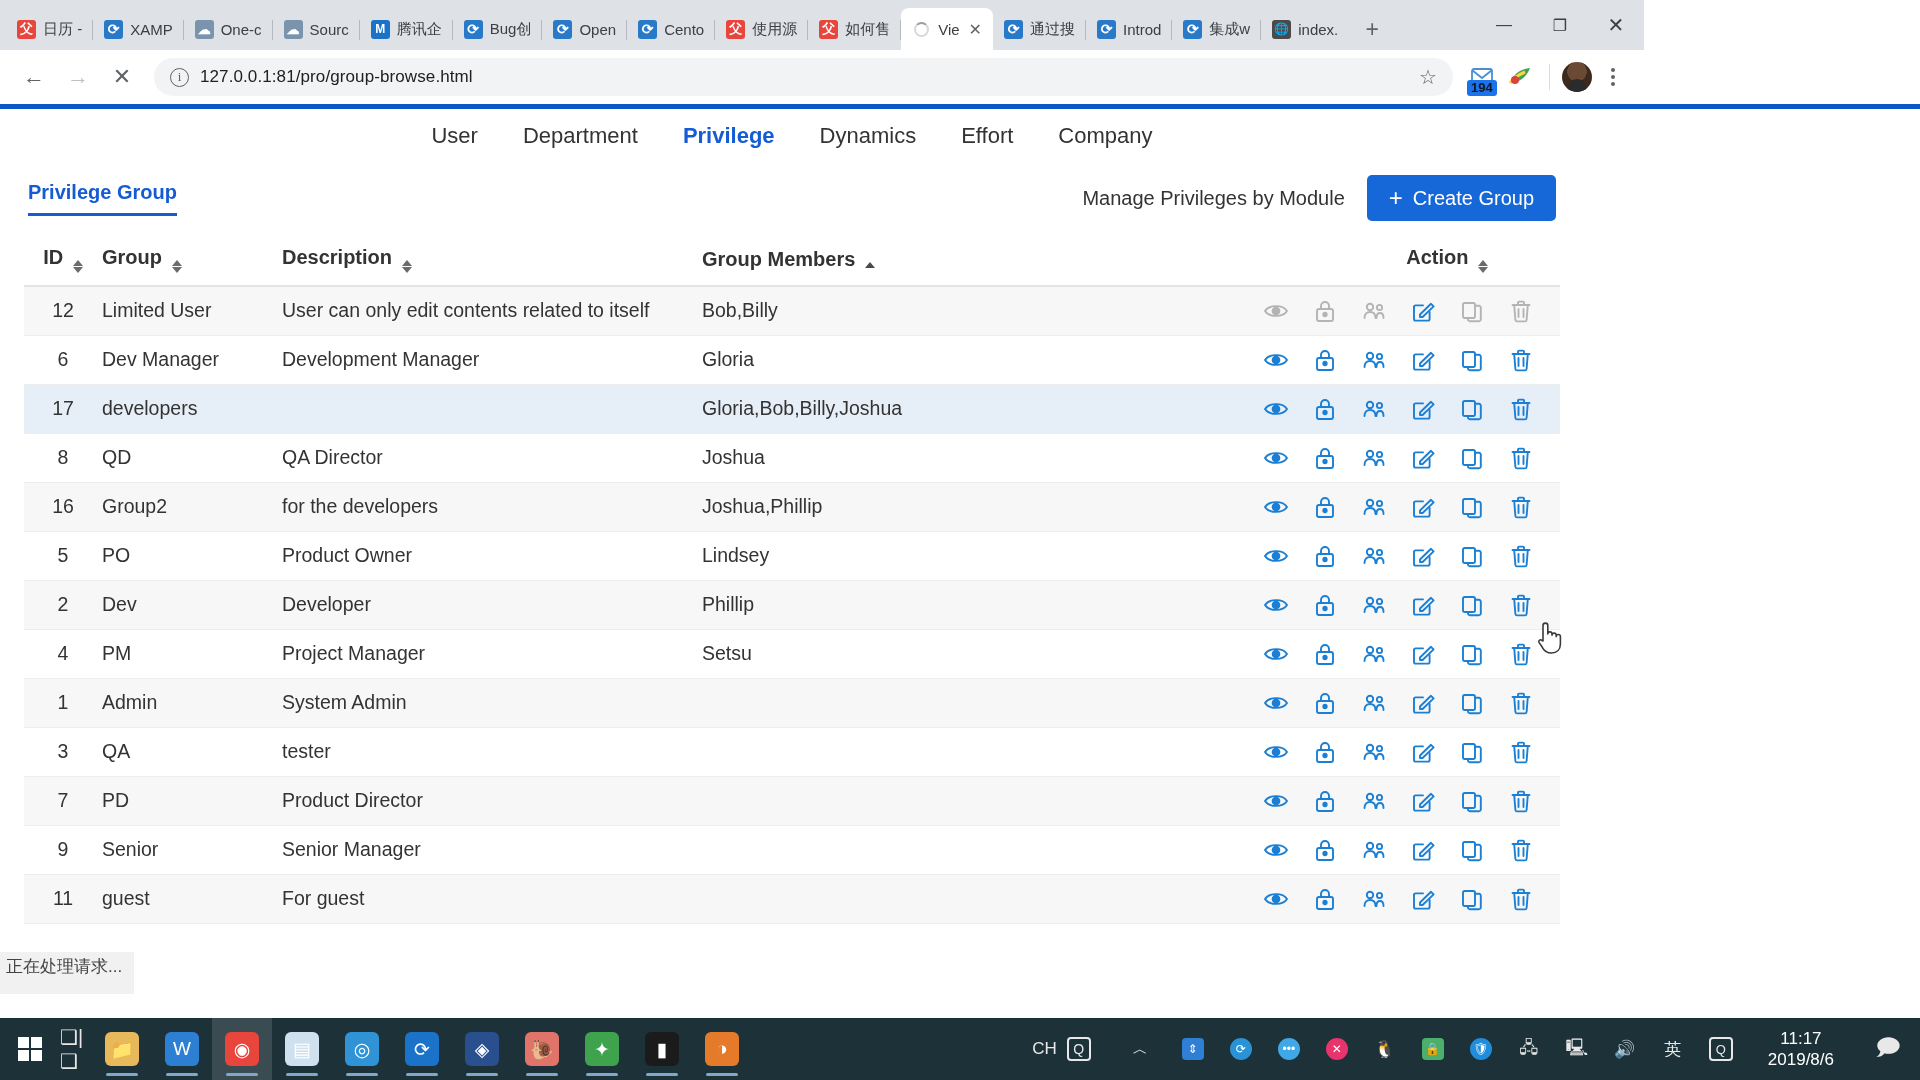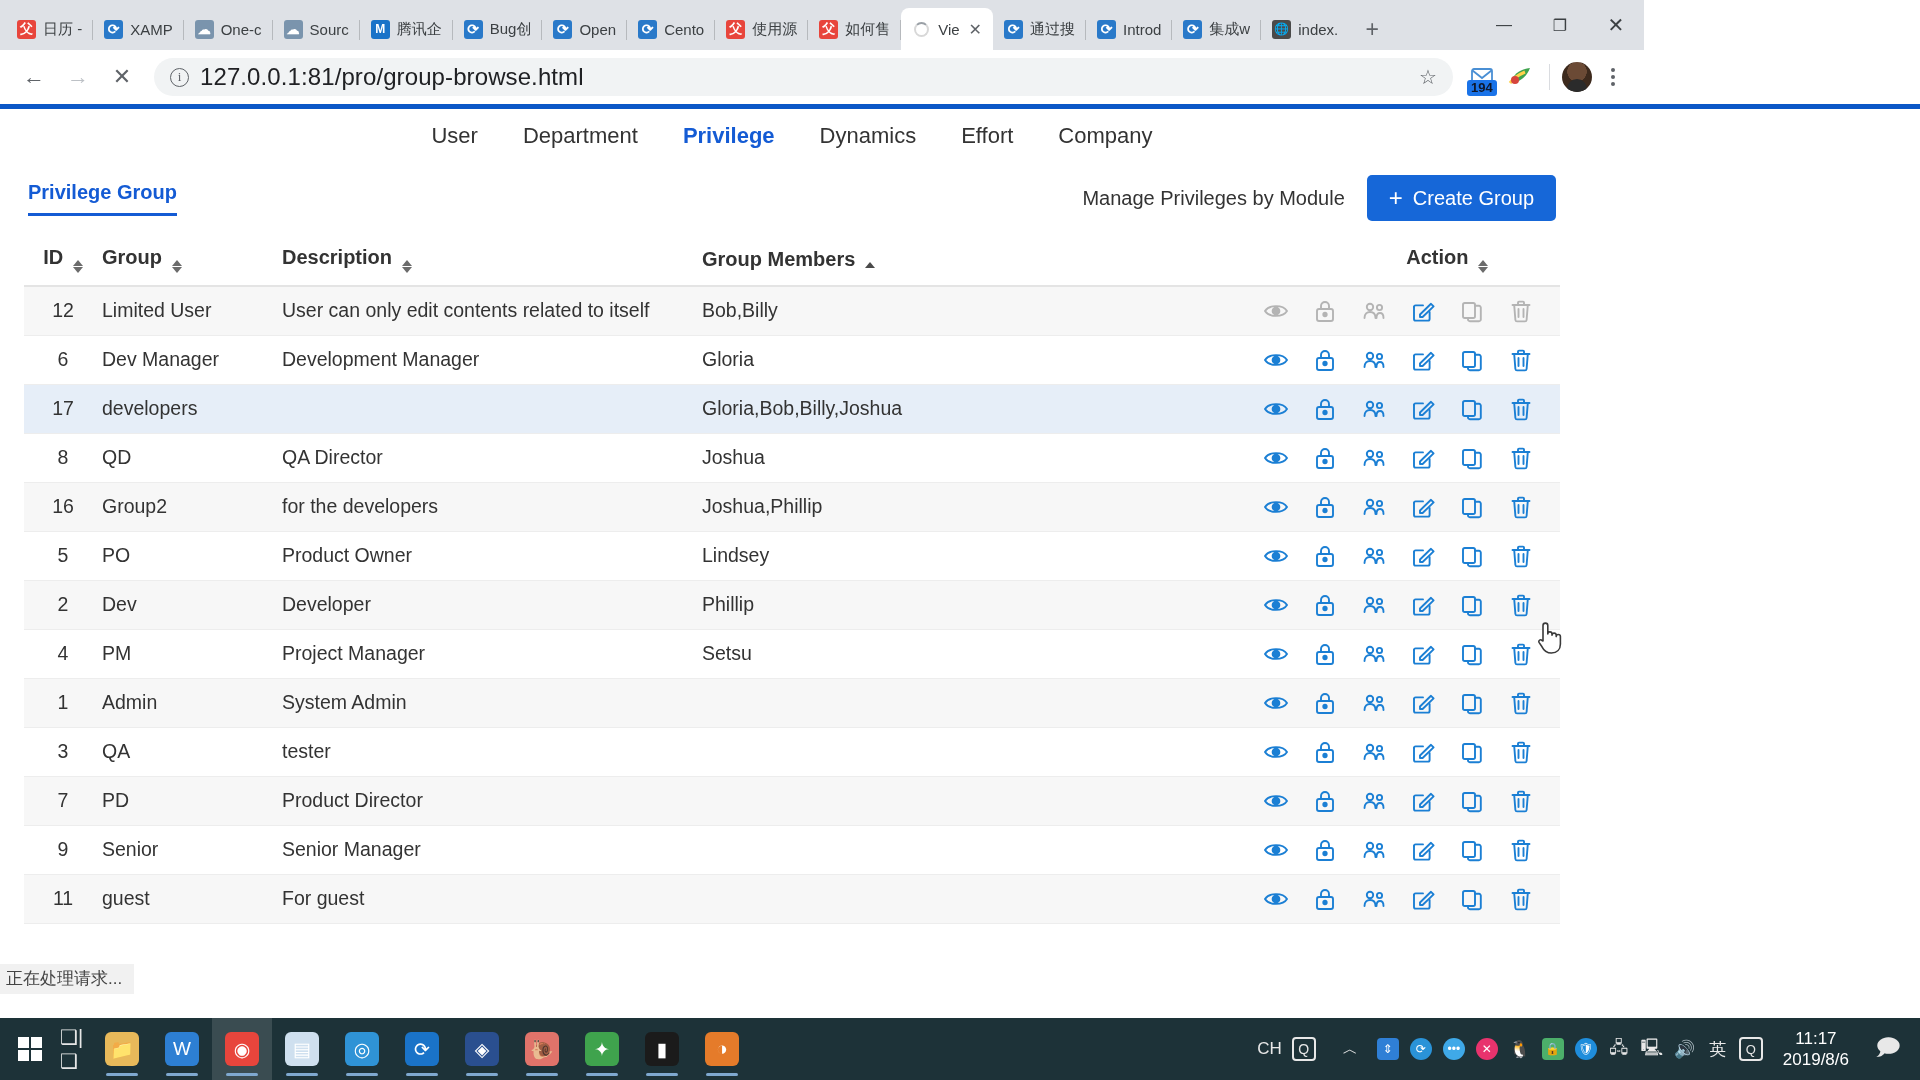--- a/index.html
+++ b/index.html
@@ -58,21 +58,21 @@
   .navbtn { width:40px; height:40px; display:flex; align-items:center; justify-content:center;
     font-size:22px; color:#5f6368; flex:none; }
   .navbtn.dim { color:#bdc1c6; }
   .omnibox {
     flex:1; height:38px; background:#f1f3f4; border-radius:19px;
     display:flex; align-items:center; padding:0 16px; gap:11px; margin:0 8px;
   }
   .omnibox .infoi { width:19px;height:19px;border:1.6px solid #5f6368;border-radius:50%;
      display:flex;align-items:center;justify-content:center;font-size:13px;color:#5f6368;
      font-family:"Liberation Serif",serif; flex:none; }
-  .omnibox .urltext { font-size:24px; color:#202124; letter-spacing:.1px; }
+  .omnibox .urltext { font-size:17px; color:#202124; letter-spacing:.1px; }
   .omnibox .star { margin-left:auto; font-size:20px; color:#5f6368; }
   .tb-ext { width:34px;height:34px;display:flex;align-items:center;justify-content:center;
     position:relative; flex:none; }
   .badge194 { position:absolute; bottom:-2px; left:2px; background:#1a73e8; color:#0f172a;
      font-size:13px; font-weight:bold; padding:0 4px; border-radius:3px; line-height:16px; }
   .tb-sep { width:1px; height:26px; background:#dadce0; margin:0 8px; }
   .avatar { width:30px;height:30px;border-radius:50%;
      background:radial-gradient(circle at 50% 32%, #6b4a35 0 38%, #3d2a1d 39% 100%);
      flex:none; position:relative; overflow:hidden; }
   .avatar::after{content:"";position:absolute;bottom:0;left:5px;width:20px;height:13px;
@@ -132,21 +132,21 @@
   .cursor-hand { position:absolute; left:1534px; top:508px; width:30px; height:36px; z-index:40; }
 
   
   .footer { position:absolute; left:0; bottom:24px; width:1920px; height:44px;
      display:flex; align-items:center; padding:0 28px; }
   .crumb { font-size:17px; color:#9a9a9a; }
   .credit { margin-left:auto; display:flex; align-items:center; gap:8px; font-size:17px; color:#9a9a9a; }
   .credit .ztlogo { width:22px;height:22px;border-radius:50%;background:#1b7fd4;
      display:flex;align-items:center;justify-content:center;color:#fff;font-size:13px;}
   .statusbubble { position:absolute; left:0; bottom:0; font-size:17px; color:#444;
-     background:#f1f1f1; padding:3px 12px 4px 6px; }
+     background:#f1f1f1; padding:3px 12px 16px 6px; }
 
   .subtitle {
     position:absolute; left:0; right:0; bottom:46px; text-align:center;
     font-size:43px; font-weight:bold; font-style:italic; color:#f5e636;
     letter-spacing:.5px; z-index:30;
     text-shadow:
       -2px -2px 0 #1a1a1a, 2px -2px 0 #1a1a1a, -2px 2px 0 #1a1a1a, 2px 2px 0 #1a1a1a,
       -3px 0 0 #1a1a1a, 3px 0 0 #1a1a1a, 0 -3px 0 #1a1a1a, 0 3px 0 #1a1a1a,
       4px 5px 4px rgba(0,0,0,.45);
     font-family:"DejaVu Sans", sans-serif;
@@ -162,21 +162,21 @@
   .tb-task { width:28px;height:62px;display:flex;align-items:center;justify-content:center;
     color:#e6e6e6;font-size:20px; }
   .tb-apps { display:flex; align-items:center; margin-left:4px; }
   .tb-app { width:60px;height:62px;display:flex;align-items:center;justify-content:center;
     position:relative; }
   .tb-app.sel { background:rgba(255,255,255,.13); }
   .tb-app .glyph { width:34px;height:34px;border-radius:6px;display:flex;
     align-items:center;justify-content:center;font-size:19px;color:#fff; }
   .tb-app::after { content:""; position:absolute; bottom:4px; left:14px; width:32px; height:3px;
     background:#7fa8cf; border-radius:2px; }
-  .tb-right { margin-left:auto; display:flex; align-items:center; height:62px; padding-right:10px; gap:3px; }
+  .tb-right { margin-left:auto; display:flex; align-items:center; height:62px; padding-right:10px; gap:18px; }
   .tray-ime { display:flex; align-items:center; gap:10px; color:#e8e8e8; font-size:17px;
      padding:0 12px; }
   .tray-ime .boxq { width:24px;height:24px;border:2px solid #e8e8e8;border-radius:4px;
      display:flex;align-items:center;justify-content:center;font-size:14px; }
   .tray-chev { color:#e8e8e8; font-size:15px; padding:0 12px; }
   .tray-ico { width:30px;height:62px;display:flex;align-items:center;justify-content:center;
      font-size:17px; color:#e8e8e8; }
   .tray-clock { color:#fff; font-size:17px; line-height:21px; text-align:center; padding:0 14px; }
   .tray-notif { width:44px;height:62px;display:flex;align-items:center;justify-content:center;
      color:#e8e8e8; font-size:23px; }

